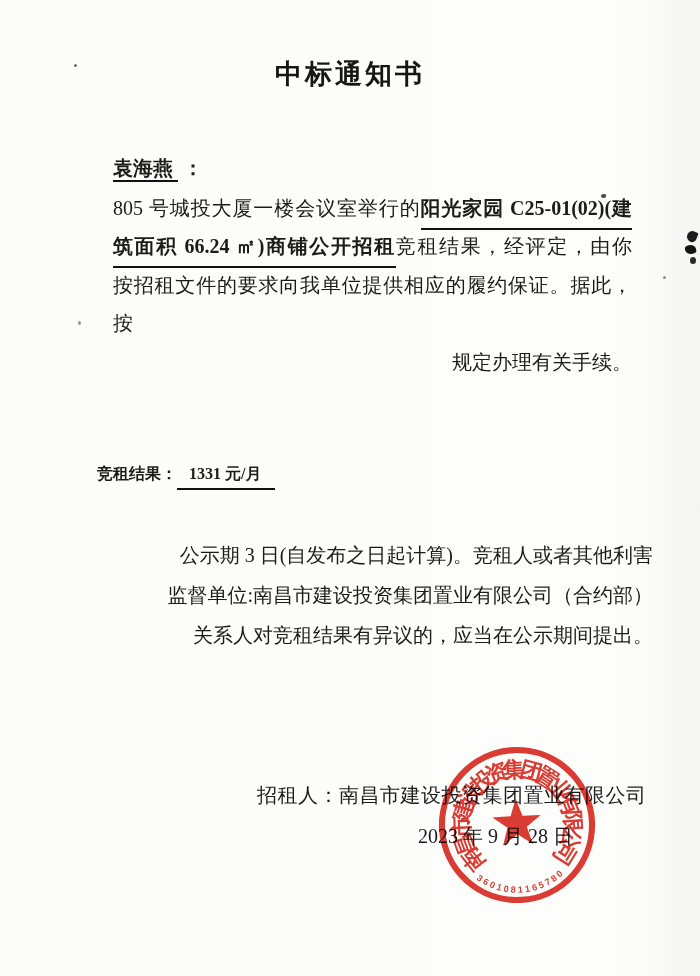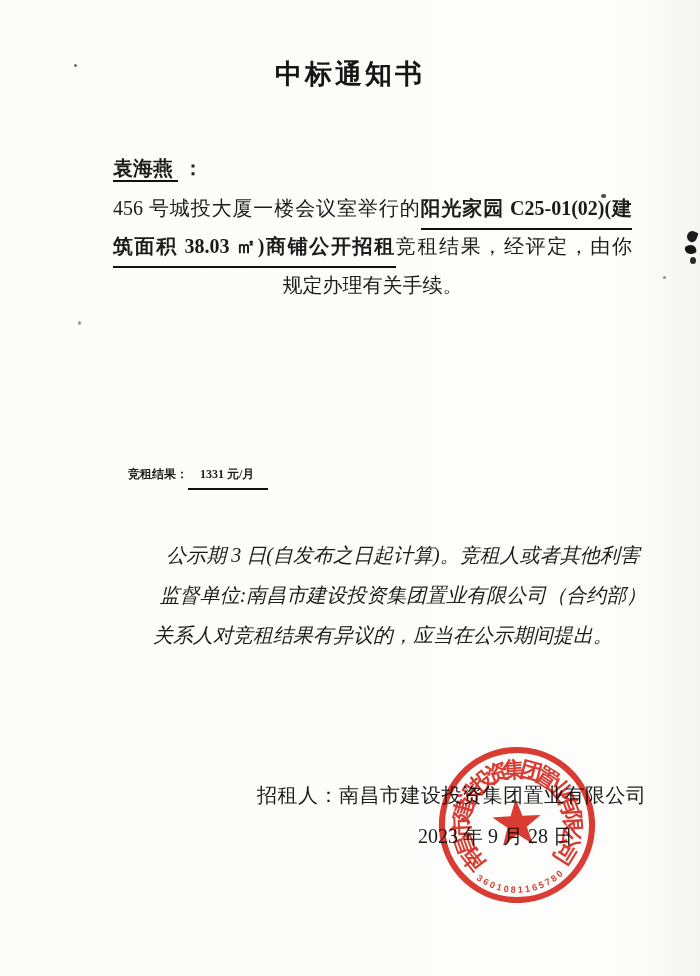--- a/index.html
+++ b/index.html
@@ -17,27 +17,27 @@
   }
   .addressee{position:absolute;left:113px;top:156px;font-size:20px;font-weight:700;line-height:24px;}
   .addressee .name{border-bottom:2px solid #111;padding:0 5px 1px 0;margin-top:18px;}
   .addressee .colon{margin-left:5px;}
   .body-block{
     position:absolute;left:113px;top:189px;width:519px;
     font-size:20px;line-height:38.4px;color:#1b1b1b;
   }
   .notice-block{
     position:absolute;left:113px;top:535px;width:540px;
-    font-size:20px;line-height:40px;font-style:italic;
+    font-size:20px;line-height:40px;
   }
-  .tline{text-align:center;}
+  .tline{text-align:right;}
   .tline.just{text-align:justify;text-align-last:justify;}
   .tline.ind{text-indent:2em;}
   .hl{font-weight:700;border-bottom:2px solid #111;padding-bottom:9px;}
-  .result-line{position:absolute;left:128px;top:461px;font-size:12px;line-height:26px;}
+  .result-line{position:absolute;left:97px;top:461px;font-size:16px;line-height:26px;}
   .result-label{font-weight:700;}
   .result-value{display:inline-block;border-bottom:2px solid #111;padding:0 14px 1px 12px;font-weight:700;}
   .sig-lessor{position:absolute;left:257px;top:781px;font-size:20px;line-height:28px;letter-spacing:0.5px;}
   .sig-date{position:absolute;left:418px;top:822px;font-size:20px;line-height:28px;}
   .seal{
     position:absolute;left:435px;top:743px;width:164px;height:164px;
     transform:rotate(-3deg);
     mix-blend-mode:multiply;opacity:0.92;
     font-family:"Liberation Sans","DejaVu Sans",sans-serif;
   }
@@ -55,22 +55,23 @@
 
 <div class="page">
 
   <h1 class="title">中标通知书</h1>
 
   <div class="addressee">
     <span class="name">袁海燕</span><span class="colon">：</span>
   </div>
 
   <div class="body-block">
-      <div class="tline just"><span>456 号城投大厦一楼会议室举行的</span><span class="hl">阳光家园 C25-01(02)(建</span></div>
-      <div class="tline just"><span class="hl">筑面积 38.03 ㎡)商铺公开招租</span><span>竞租结果，经评定，由你</span></div>
+      <div class="tline just"><span>805 号城投大厦一楼会议室举行的</span><span class="hl">阳光家园 C25-01(02)(建</span></div>
+      <div class="tline just"><span class="hl">筑面积 66.24 ㎡)商铺公开招租</span><span>竞租结果，经评定，由你</span></div>
+      <div class="tline just"><span>按招租文件的要求向我单位提供相应的履约保证。据此，按</span></div>
       <div class="tline"><span>规定办理有关手续。</span></div>
     </div>
 
   <div class="result-line">
     <span class="result-label">竞租结果：</span><span class="result-value">1331 元/月</span>
   </div>
 
   <div class="notice-block">
       <div class="tline ind"><span>公示期 3 日(自发布之日起计算)。竞租人或者其他利害</span></div>
       <div class="tline ind"><span>监督单位:南昌市建设投资集团置业有限公司（合约部）</span></div>

